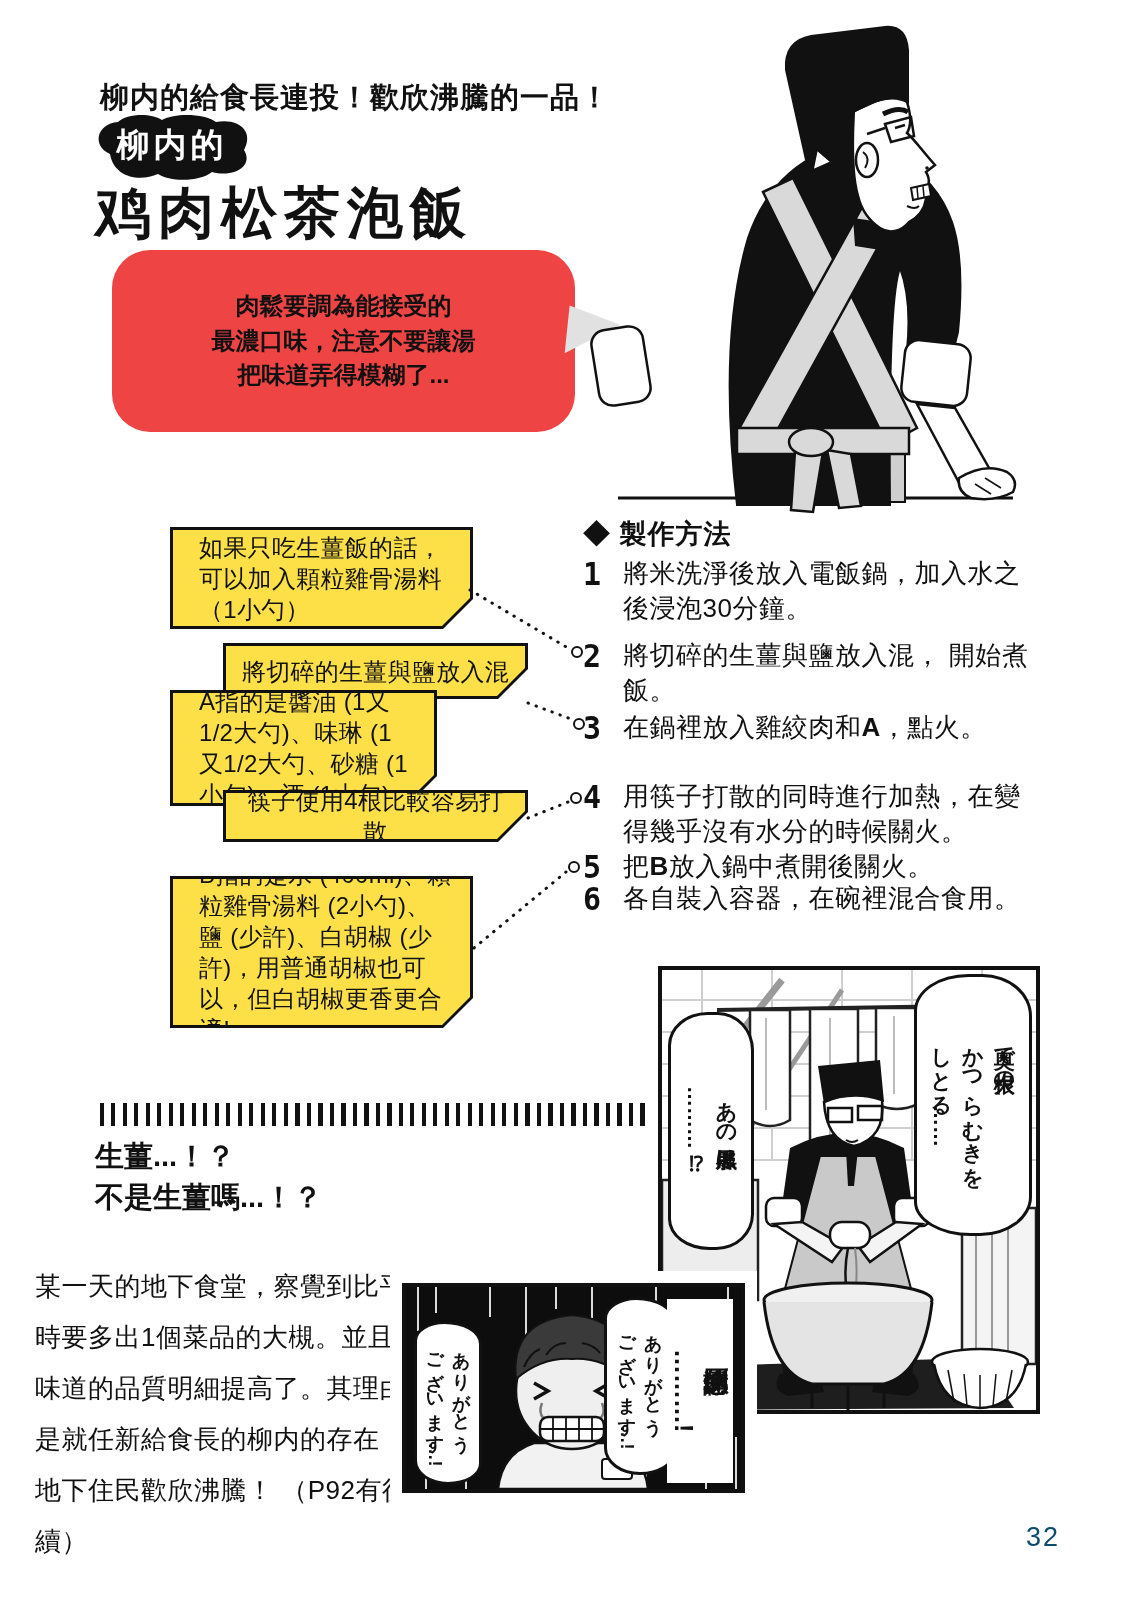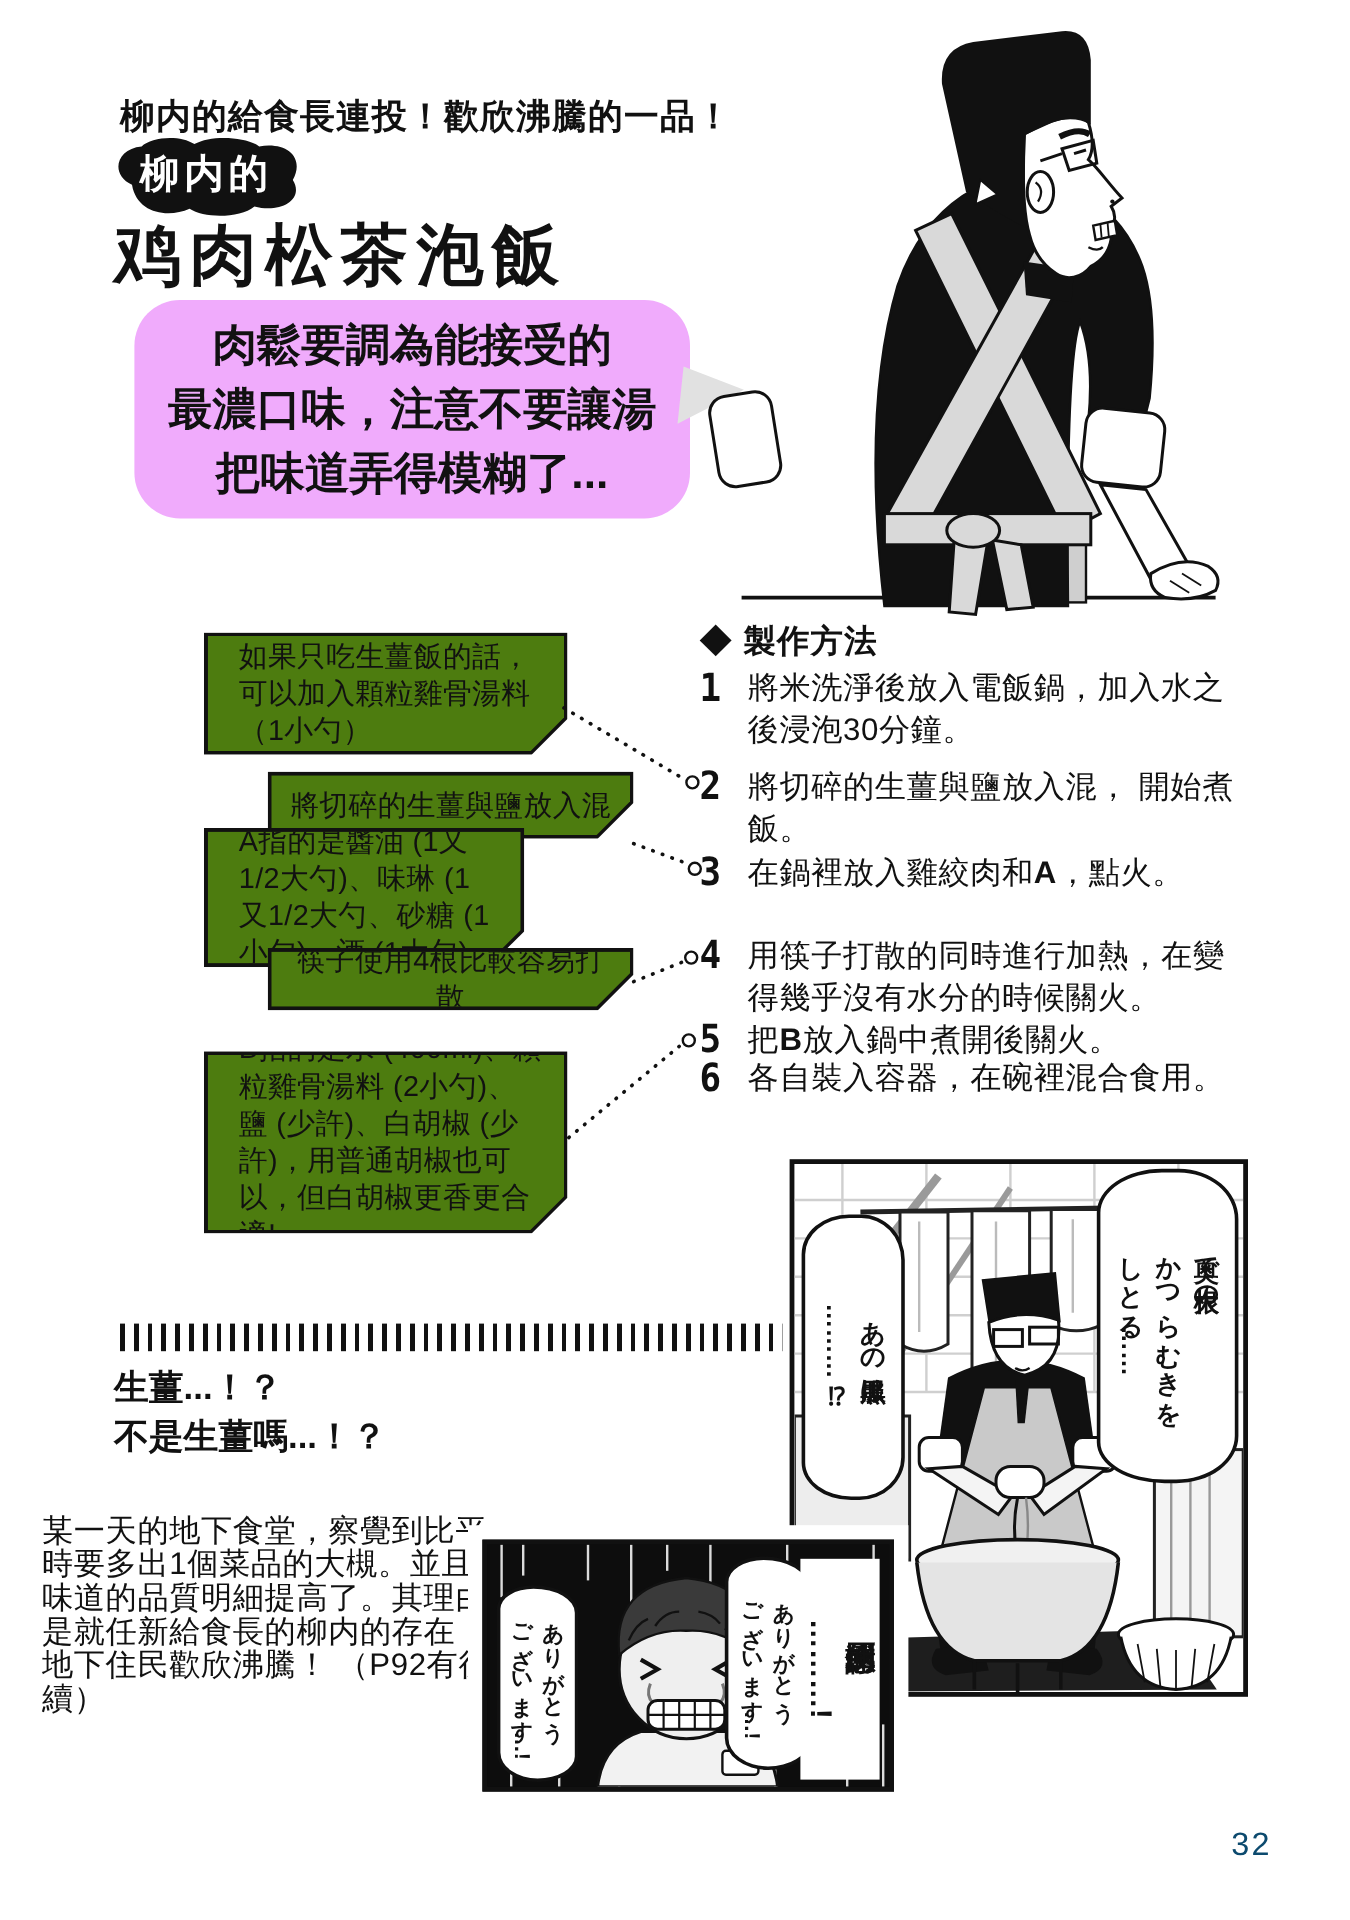--- a/index.html
+++ b/index.html
@@ -9,60 +9,60 @@
 
   
   .tagline{left:100px;top:78px;font-size:29px;font-weight:700;letter-spacing:1px;}
   .badge-wrap{left:88px;top:112px;width:168px;height:70px;}
   .badge-label{position:absolute;left:0;top:0;width:100%;height:100%;display:flex;
                align-items:center;justify-content:center;color:#fff;font-size:33px;
                font-weight:700;letter-spacing:4px;padding-bottom:4px;box-sizing:border-box;}
   .big-title{left:95px;top:176px;font-size:56px;font-weight:700;letter-spacing:7px;
              font-family:"DejaVu Serif","Liberation Serif",serif;}
 
-  .speech-bubble{left:112px;top:250px;width:463px;height:182px;background:#f0abfc;
+  .speech-bubble{left:112px;top:250px;width:463px;height:182px;background:#ef4444;
                  border-radius:38px;display:flex;align-items:center;justify-content:center;
-                 text-align:center;font-size:37px;font-weight:600;line-height:1.44;
+                 text-align:center;font-size:24px;font-weight:600;line-height:1.44;
                  white-space:pre-line;}
   .speech-bubble .tail{position:absolute;right:-44px;top:58px;width:0;height:0;
                  border-top:14px solid transparent;border-bottom:34px solid transparent;
                  border-left:52px solid #e1e1e1;transform:rotate(6deg);}
 
   
   .section-title{left:583px;top:516px;font-size:27px;font-weight:800;letter-spacing:1px;}
   .step{left:583px;width:462px;display:flex;align-items:flex-start;}
   .step .num{flex:0 0 40px;font-family:"DejaVu Sans Mono",monospace;font-size:30px;
              font-weight:800;transform:scaleY(1.08);}
   .step .txt{flex:1;font-size:26px;line-height:35px;letter-spacing:0.5px;}
   .step .txt b{font-weight:800;}
   .s1{top:556px;} .s2{top:638px;} .s3{top:710px;} .s4{top:779px;} .s5{top:849px;} .s6{top:881px;}
 
   
   .note{position:absolute;}
   .note .outer{position:absolute;inset:0;background:#111;
                clip-path:polygon(0 0,100% 0,100% calc(100% - 30px),calc(100% - 30px) 100%,0 100%);}
-  .note .inner{position:absolute;inset:3px;background:#4d7c0f;
+  .note .inner{position:absolute;inset:3px;background:#fde047;
                clip-path:polygon(0 0,100% 0,100% calc(100% - 28px),calc(100% - 28px) 100%,0 100%);
                display:flex;flex-direction:column;justify-content:center;
                padding:10px 18px 10px 26px;box-sizing:border-box;
                font-size:24px;line-height:31px;letter-spacing:0.3px;}
   .note.small .inner{justify-content:center;text-align:center;padding:4px 14px;}
   .n1{left:170px;top:527px;width:303px;height:102px;}
   .n2{left:223px;top:643px;width:305px;height:56px;}
   .n3{left:170px;top:690px;width:267px;height:116px;}
   .n4{left:223px;top:790px;width:305px;height:52px;}
   .n5{left:170px;top:876px;width:303px;height:152px;}
 
   
   .episode-title{left:108px;top:1048px;font-size:41px;font-weight:800;letter-spacing:3px;}
   .tick-divider{left:100px;top:1103px;width:552px;height:23px;
       background:repeating-linear-gradient(to right,#111 0 4px,transparent 4px 11.5px);}
   .quote1{left:95px;top:1137px;font-size:29px;font-weight:700;}
   .quote2{left:95px;top:1178px;font-size:29px;font-weight:700;}
-  .synopsis{left:35px;top:1261px;width:378px;font-size:26px;line-height:28px;letter-spacing:0.5px;}
+  .synopsis{left:35px;top:1261px;width:378px;font-size:26px;line-height:51px;letter-spacing:0.5px;}
 
   
   .panel{position:absolute;border:4px solid #111;box-sizing:border-box;background:#fff;overflow:hidden;}
   .panel-kitchen{left:658px;top:966px;width:382px;height:448px;}
   .panel-thanks{left:402px;top:1283px;width:343px;height:210px;background:#0d0d0d;
                 box-shadow:0 0 0 12px #fff;z-index:3;}
   .vtext{writing-mode:vertical-rl;white-space:pre-line;font-weight:700;color:#111;}
   .jp-bubble{position:absolute;background:#fff;border:3px solid #111;
              display:flex;align-items:center;justify-content:center;}
   .cloud{border-radius:46% 42% 44% 48% / 14% 16% 15% 13%;}

